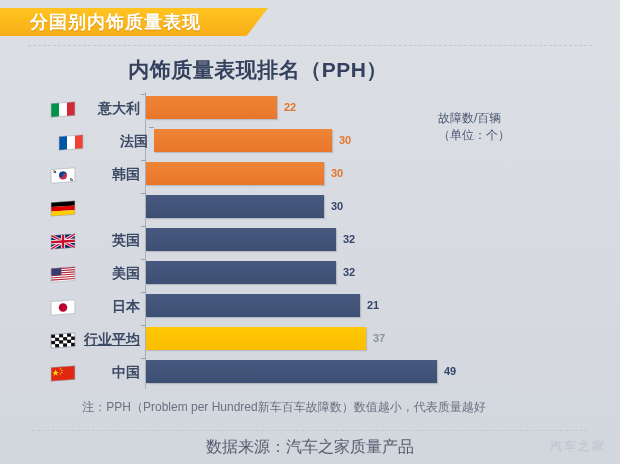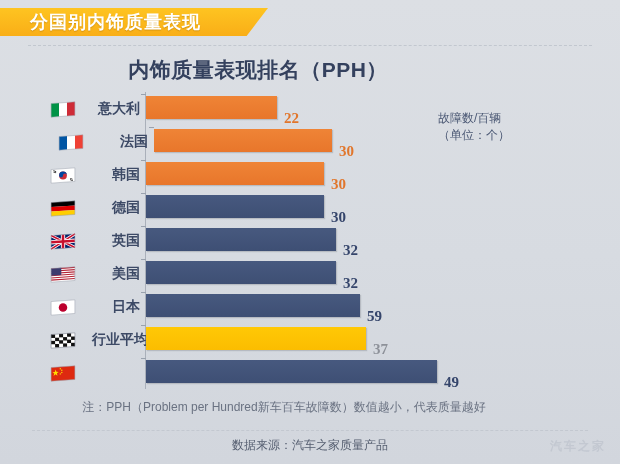--- a/index.html
+++ b/index.html
@@ -107,43 +107,43 @@
     top: 5px;
     width: 58px;
     text-align: right;
     font-size: 14px;
     font-weight: bold;
     color: #3d4a66;
     line-height: 22px;
     white-space: nowrap;
   }
   .country-label.wide {
-    left: 78px;
+    left: 70px;
     width: 70px;
+    text-decoration: underline;
   }
 
   .bar {
     position: absolute;
     left: 146px;
     top: 4px;
     height: 23px;
     box-shadow: 1px 1px 1px rgba(90,95,105,.25);
   }
   .bar.orange { background: linear-gradient(180deg,#ef8436 0%, #e8762b 100%); }
   .bar.navy   { background: linear-gradient(180deg,#47597f 0%, #3e4f74 100%); }
   .bar.yellow { background: linear-gradient(180deg,#ffc806 0%, #fbbd00 100%); }
 
   .bar-value {
     position: absolute;
-    top: 16px;
-    font-size: 15px;
+    top: 5px;
+    font-size: 11px;
     font-weight: bold;
     line-height: 21px;
     white-space: nowrap;
-    font-family: Liberation Serif, serif;
   }
   .bar-value.orange { color: #e1762c; }
   .bar-value.navy   { color: #35456b; }
   .bar-value.yellow { color: #8d9199; }
 
   
   #annotation {
     position: absolute;
     left: 438px;
     top: 110px;
@@ -170,21 +170,21 @@
     position: absolute;
     left: 32px; top: 430px;
     width: 556px; height: 0;
     border-top: 1px dashed #c3c8d0;
   }
   #footer {
     position: absolute;
     left: 0; top: 437px;
     width: 620px;
     text-align: center;
-    font-size: 12px;
+    font-size: 16px;
     color: #555e70;
   }
   #watermark {
     position: absolute;
     right: 14px;
     top: 438px;
     font-size: 12px;
     font-weight: bold;
     color: #c3c8d1;
     letter-spacing: 2px;
@@ -255,21 +255,20 @@
       <div class="row" style="top: 99px;">
         <div class="axis-tick" style="top: 2px;"></div>
         <span class="flag">
           <svg viewBox="0 0 30 20" width="26" height="17">
             <path d="M1 3 L29 1 L29 6.33 L1 8.33 Z" fill="#000000"></path>
             <path d="M1 8.33 L29 6.33 L29 11.67 L1 13.67 Z" fill="#dd0000"></path>
             <path d="M1 13.67 L29 11.67 L29 17 L1 19 Z" fill="#ffce00"></path>
             <path d="M1 3 L29 1 L29 17 L1 19 Z" fill="none" stroke="#9aa0ab" stroke-width=".6"></path>
           </svg>
         </span>
-        <div class="country-label">德国</div>
         <div class="bar navy" style="width: 178px;"></div>
         <div class="bar-value navy" style="left: 331px;">30</div>
       </div>
       <div class="row" style="top: 132px;">
         <div class="axis-tick" style="top: 2px;"></div>
         <span class="flag">
           <svg viewBox="0 0 30 20" width="26" height="17">
             <path d="M1 3 L29 1 L29 17 L1 19 Z" fill="#012169"></path>
             <g stroke="#ffffff" stroke-width="3.6">
               <path d="M1 3 L29 17"></path>
@@ -319,21 +318,21 @@
         <div class="axis-tick" style="top: 2px;"></div>
         <span class="flag">
           <svg viewBox="0 0 30 20" width="26" height="17">
             <path d="M1 3 L29 1 L29 17 L1 19 Z" fill="#ffffff"></path>
             <circle cx="15" cy="10" r="5" fill="#bc002d"></circle>
             <path d="M1 3 L29 1 L29 17 L1 19 Z" fill="none" stroke="#9aa0ab" stroke-width=".6"></path>
           </svg>
         </span>
         <div class="country-label">日本</div>
         <div class="bar navy" style="width: 214px;"></div>
-        <div class="bar-value navy" style="left: 367px;">59</div>
+        <div class="bar-value navy" style="left: 367px;">21</div>
       </div>
       <div class="row" style="top: 231px;">
         <div class="axis-tick" style="top: 2px;"></div>
         <span class="flag">
           <svg viewBox="0 0 30 20" width="26" height="17">
             <path d="M1 3 L29 1 L29 17 L1 19 Z" fill="#ffffff"></path>
             <g fill="#111111">
               <rect x="1" y="3" width="4.7" height="4"></rect>
               <rect x="10.4" y="2.3" width="4.7" height="4"></rect>
               <rect x="19.8" y="1.6" width="4.7" height="4"></rect>
@@ -362,20 +361,21 @@
             <g fill="#ffde00">
               <path d="M6.2 5.4 l1.0 2.6 l2.7 .1 l-2.1 1.7 l.7 2.7 l-2.3-1.5 l-2.3 1.8 l.8-2.8 l-2.1-1.5 l2.8-.2 Z"></path>
               <circle cx="11.8" cy="4.4" r=".8"></circle>
               <circle cx="13.6" cy="6.2" r=".8"></circle>
               <circle cx="13.6" cy="8.8" r=".8"></circle>
               <circle cx="11.8" cy="10.5" r=".8"></circle>
             </g>
             <path d="M1 3 L29 1 L29 17 L1 19 Z" fill="none" stroke="#9aa0ab" stroke-width=".6"></path>
           </svg>
         </span>
+        <div class="country-label">中国</div>
         <div class="bar navy" style="width: 291px;"></div>
         <div class="bar-value navy" style="left: 444px;">49</div>
       </div>
     </div>
 
   <div id="annotation">
     <div>故障数/百辆</div>
     <div>（单位：个）</div>
   </div>
 

